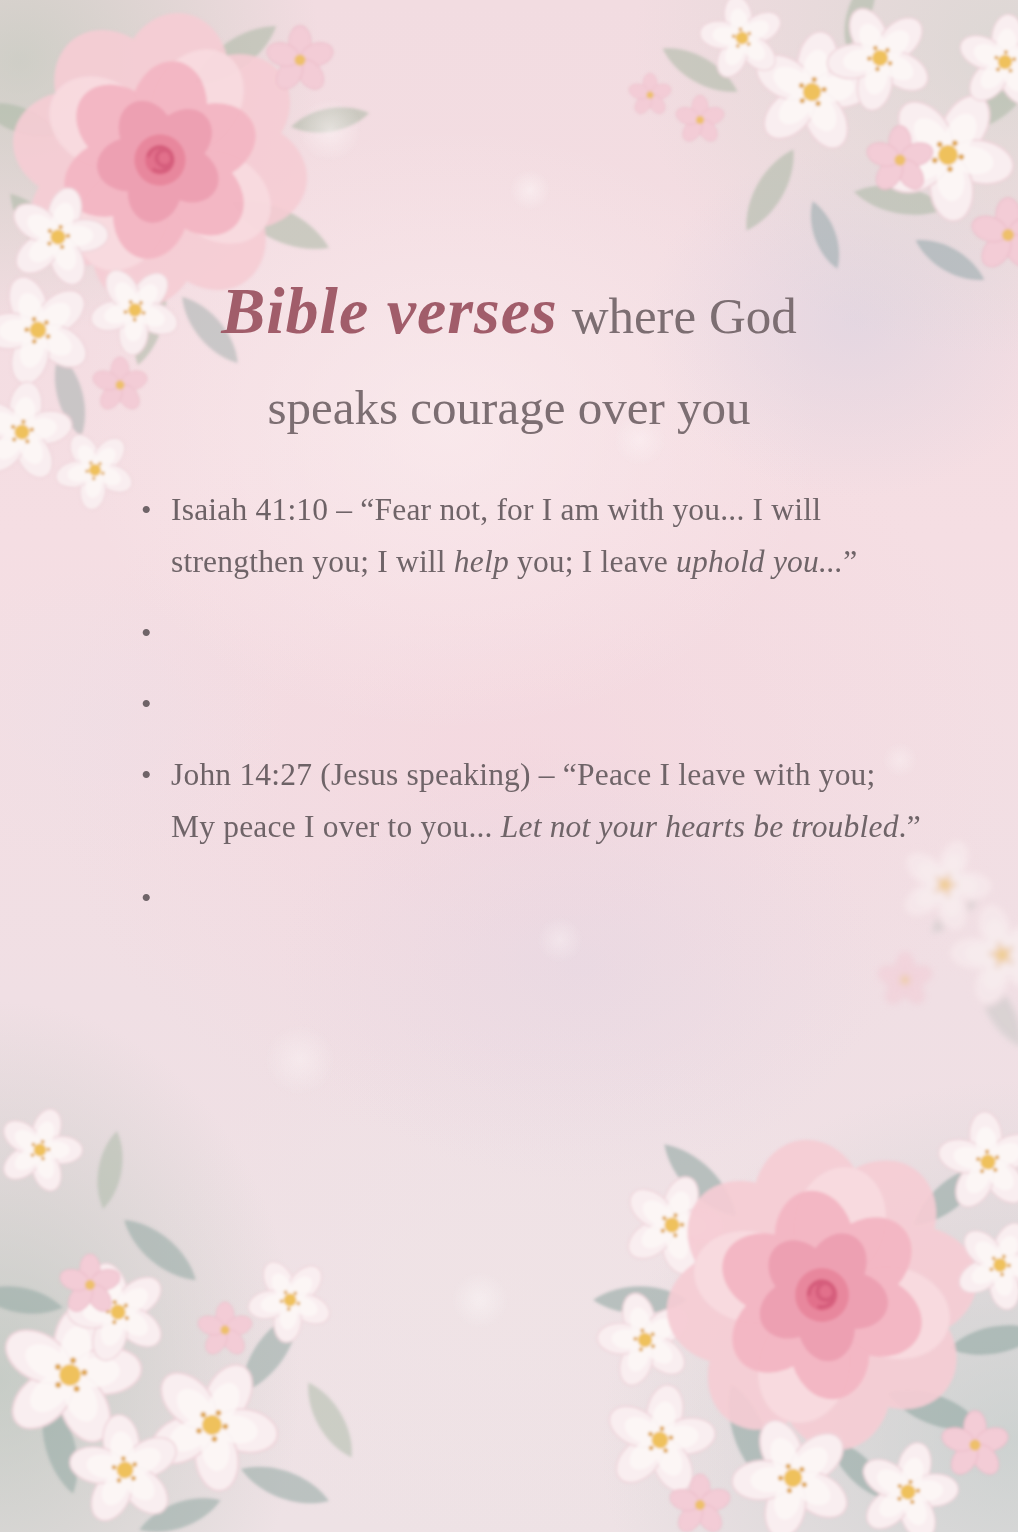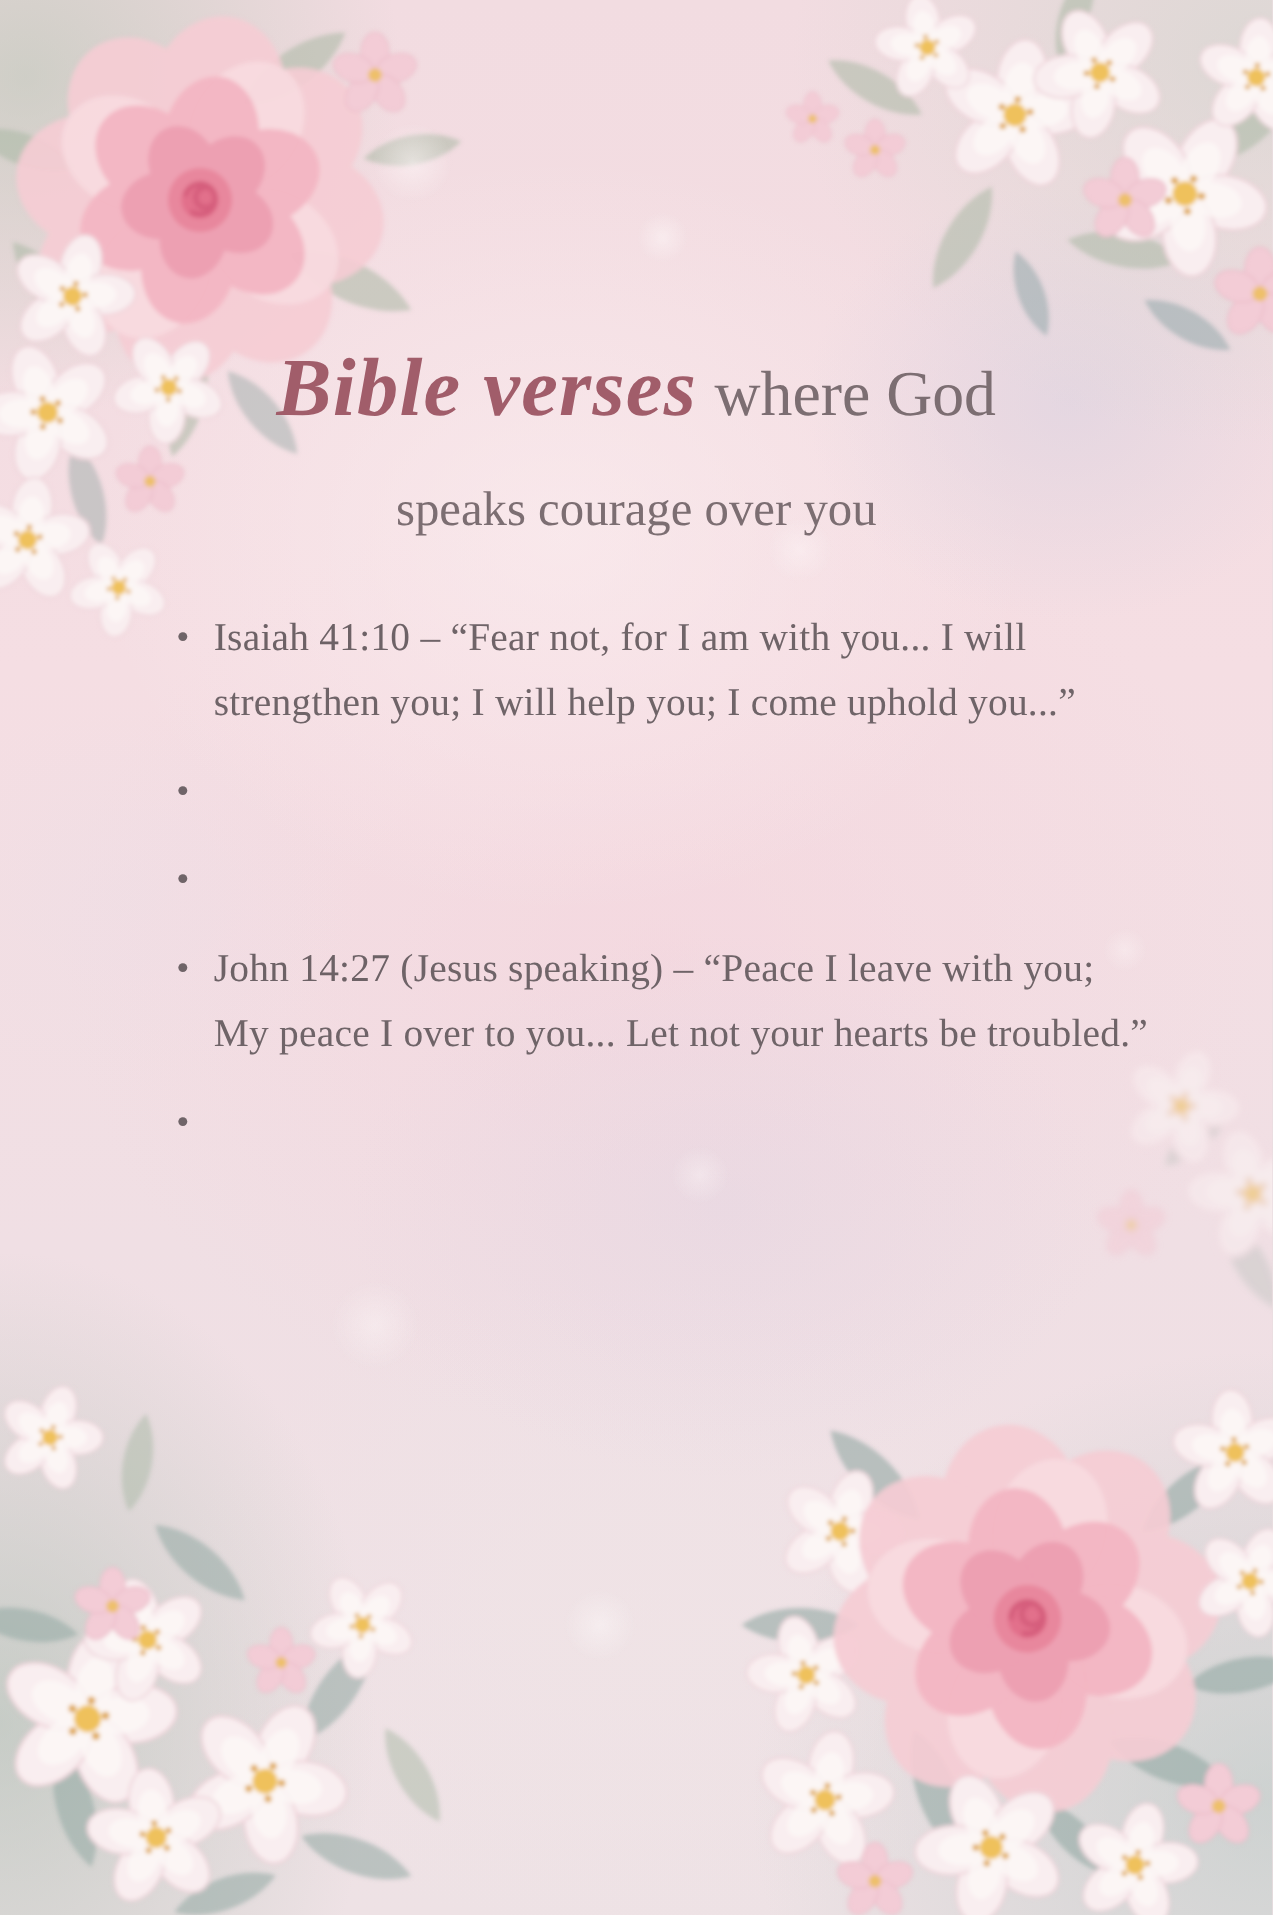--- a/index.html
+++ b/index.html
@@ -32,27 +32,27 @@
   }
   .decor{position:absolute;left:0;top:0;pointer-events:none;}
   .content{position:absolute;left:0;top:0;width:100%;}
   .title{position:absolute;top:268px;left:0;width:100%;text-align:center;color:#7c6e72;}
   .title-line1{line-height:86px;white-space:nowrap;}
   .title-script{
     font-family:"Liberation Serif", serif;font-style:italic;font-weight:bold;
     font-size:66px;color:#a15d6a;letter-spacing:1px;padding-right:10px;
   }
   .title-serif{font-size:51px;color:#7c6e72;}
-  .title-line2{font-size:39px;line-height:62px;color:#7c6e72;margin-top:6px;}
+  .title-line2{font-size:49px;line-height:62px;color:#7c6e72;margin-top:6px;}
   .verses{position:absolute;left:141px;top:484px;width:780px;list-style:none;margin:0;padding:0;}
   .verse{display:flex;margin:0 0 19px 0;color:#6f6468;}
   .bullet{width:30px;flex:none;font-size:30px;line-height:52px;color:#6f6468;}
   .verse-text{font-size:31.5px;line-height:52px;letter-spacing:.2px;}
   .ref{font-weight:normal;color:#6d6266;}
-  .em{}
+  .em{font-style:italic;}
 </style>
 </head>
 <body>
 
 <div class="canvas">
 
   <svg class="decor" width="1018" height="1532" viewBox="0 0 1018 1532" aria-hidden="true">
     <defs>
       <filter id="soft" x="-40%" y="-40%" width="180%" height="180%">
         <feGaussianBlur stdDeviation="1.6"></feGaussianBlur>
@@ -250,21 +250,21 @@
         <span class="title-serif">where God</span>
       </div>
       <div class="title-line2">speaks courage over you</div>
     </div>
 
     <ul class="verses">
         <li class="verse">
           <span class="bullet">•</span>
           <div class="verse-text">
             <div class="line"><span class="ref">Isaiah 41:10</span><span> – “Fear not, for I am with you... I will</span></div>
-            <div class="line"><span>strengthen you; I will </span><span class="em">help</span><span> you; I come </span><span class="em">uphold you...</span><span>”</span></div>
+            <div class="line"><span>strengthen you; I will </span><span class="em">help</span><span> you; I leave </span><span class="em">uphold you...</span><span>”</span></div>
           </div>
         </li>
         <li class="verse">
           <span class="bullet">•</span>
         </li>
         <li class="verse">
           <span class="bullet">•</span>
         </li>
         <li class="verse">
           <span class="bullet">•</span>

